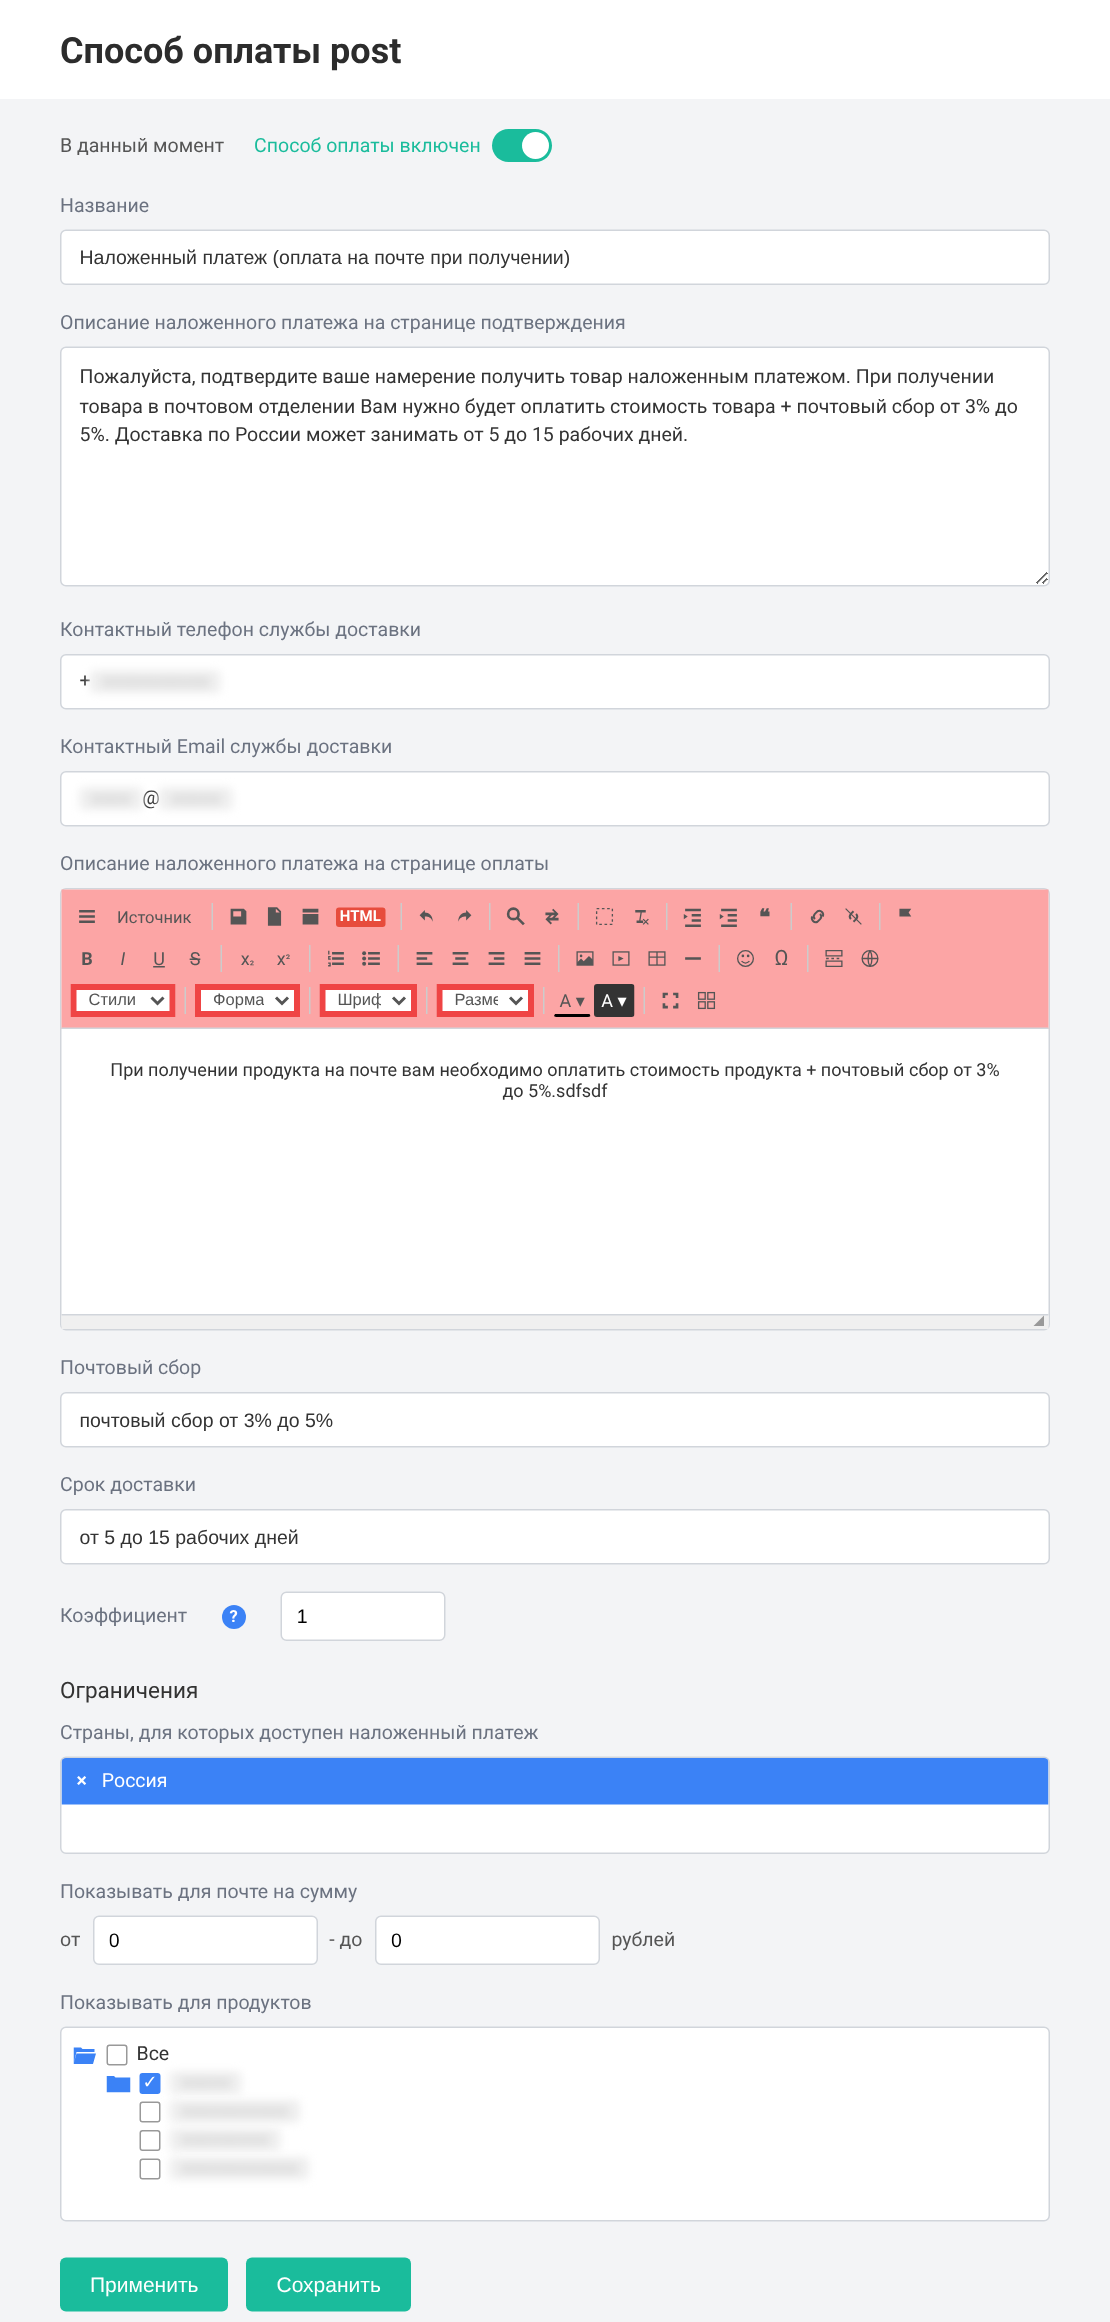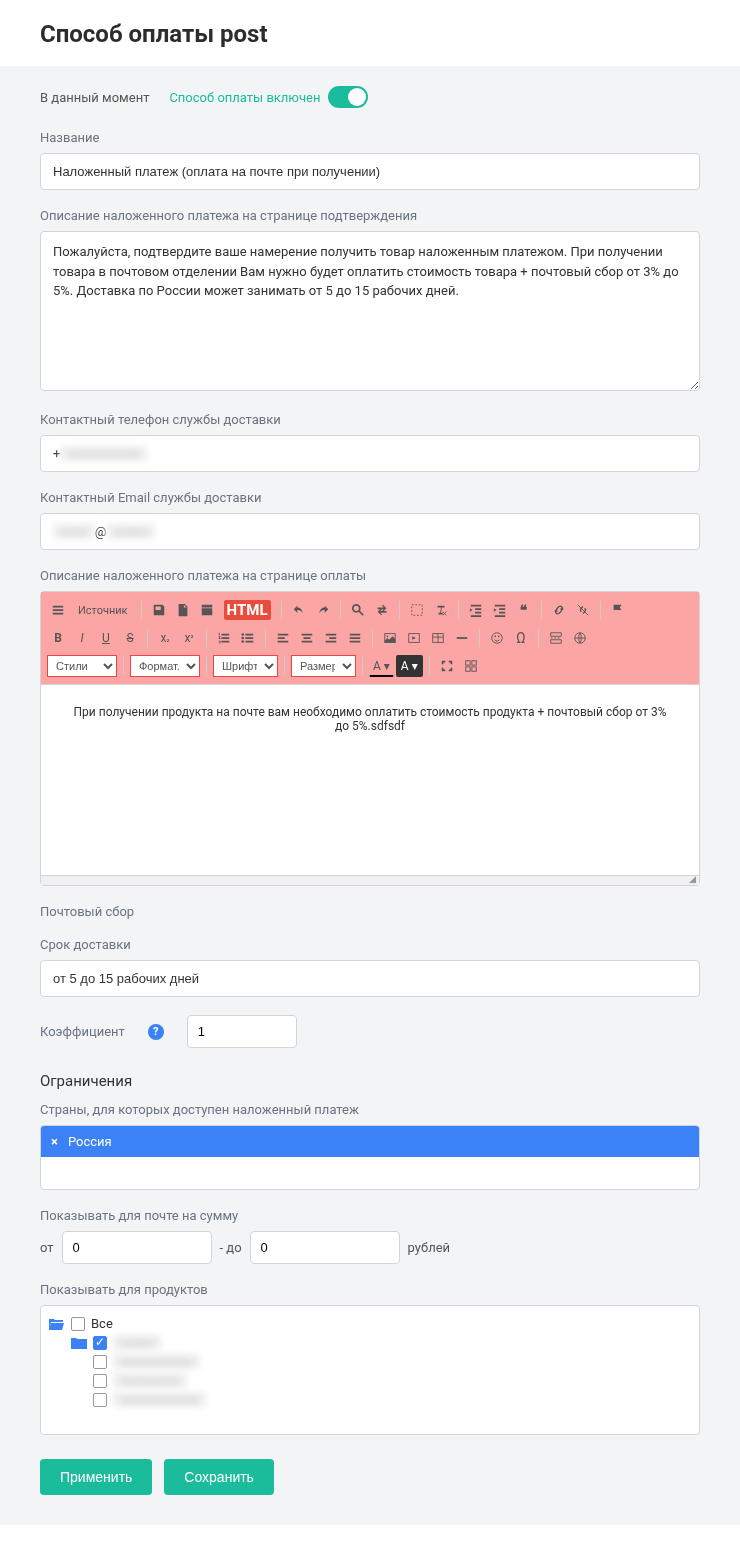--- a/index.html
+++ b/index.html
@@ -20,22 +20,22 @@
 .help-badge { display: inline-flex; align-items: center; justify-content: center; width: 16px; height: 16px; border-radius: 50%; background: #3b82f6; color: #fff; font-size: 11px; font-weight: bold; }
 .short-input { width: 110px; padding: 8px 10px; border: 1px solid #d1d5db; border-radius: 4px; font-size: 13px; }
 .section-heading { font-size: 15px; color: #333; margin: 24px 0 12px; font-weight: 400; }
 .editor-wrap { border: 1px solid #d1d5db; border-radius: 4px; background: #fff; }
 .editor-toolbar { background: #fca5a5; border-bottom: 1px solid #d1d5db; padding: 4px 6px; }
 .tb-row { display: flex; flex-wrap: wrap; align-items: center; gap: 2px; padding: 3px 0; }
 .tb-btn { display: inline-flex; align-items: center; justify-content: center; min-width: 22px; height: 22px; padding: 0 3px; border: 1px solid transparent; border-radius: 2px; cursor: pointer; color: #555; font-size: 12px; }
 .tb-btn svg { width: 14px; height: 14px; fill: currentColor; }
 .tb-sep { width: 1px; height: 18px; background: #ccc; margin: 0 4px; }
 .tb-src { font-size: 11px; padding: 0 6px; }
-.tb-html { background: #e74c3c; color: #fff; font-size: 15px; font-weight: bold; padding: 1px 3px; border-radius: 2px; }
-.tb-select { height: 22px; font-size: 11px; border: 1px solid #ef4444; background: #fff; padding: 0 4px; color: #555; }
+.tb-html { background: #e74c3c; color: #fff; font-size: 10px; font-weight: bold; padding: 1px 3px; border-radius: 2px; }
+.tb-select { height: 22px; font-size: 11px; border: 4px solid #ef4444; background: #fff; padding: 0 4px; color: #555; }
 .editor-body { min-height: 190px; padding: 20px 30px; font-size: 12px; color: #333; text-align: center; }
 .editor-resize { height: 10px; background: #f0f0f0; border-top: 1px solid #d1d5db; position: relative; }
 .editor-resize::after { content: ''; position: absolute; right: 3px; bottom: 2px; width: 0; height: 0; border-style: solid; border-width: 0 0 7px 7px; border-color: transparent transparent #999 transparent; }
 .tag-select { border: 1px solid #d1d5db; border-radius: 4px; background: #fff; overflow: hidden; }
 .tag-chip { background: #3b82f6; color: #fff; padding: 8px 10px; display: flex; align-items: center; font-size: 13px; }
 .tag-x { margin-right: 10px; cursor: pointer; font-weight: bold; }
 .tag-pad { height: 32px; }
 .range-row { display: flex; align-items: center; gap: 8px; font-size: 13px; color: #555; }
 .range-input { width: 150px; padding: 8px 10px; border: 1px solid #d1d5db; border-radius: 4px; font-size: 13px; }
 .tree-box { border: 1px solid #d1d5db; border-radius: 4px; background: #fff; height: 130px; overflow-y: scroll; padding: 8px; }
@@ -299,20 +299,21 @@
             </span>
         </div>
       </div>
       <div class="editor-body">При получении продукта на почте вам необходимо оплатить стоимость продукта + почтовый сбор от 3% до 5%.sdfsdf</div>
       <div class="editor-resize"></div>
     </div>
   </div>
 
   <div class="form-group">
     <label class="form-label">Почтовый сбор</label>
+    <input class="form-input" value="почтовый сбор от 3% до 5%" style="">
   </div>
 
   <div class="form-group">
     <label class="form-label">Срок доставки</label>
     <input class="form-input" value="от 5 до 15 рабочих дней" style="">
   </div>
 
   <div class="form-group inline-group">
     <label class="form-label">Коэффициент</label>
     <span class="help-badge">?</span>

